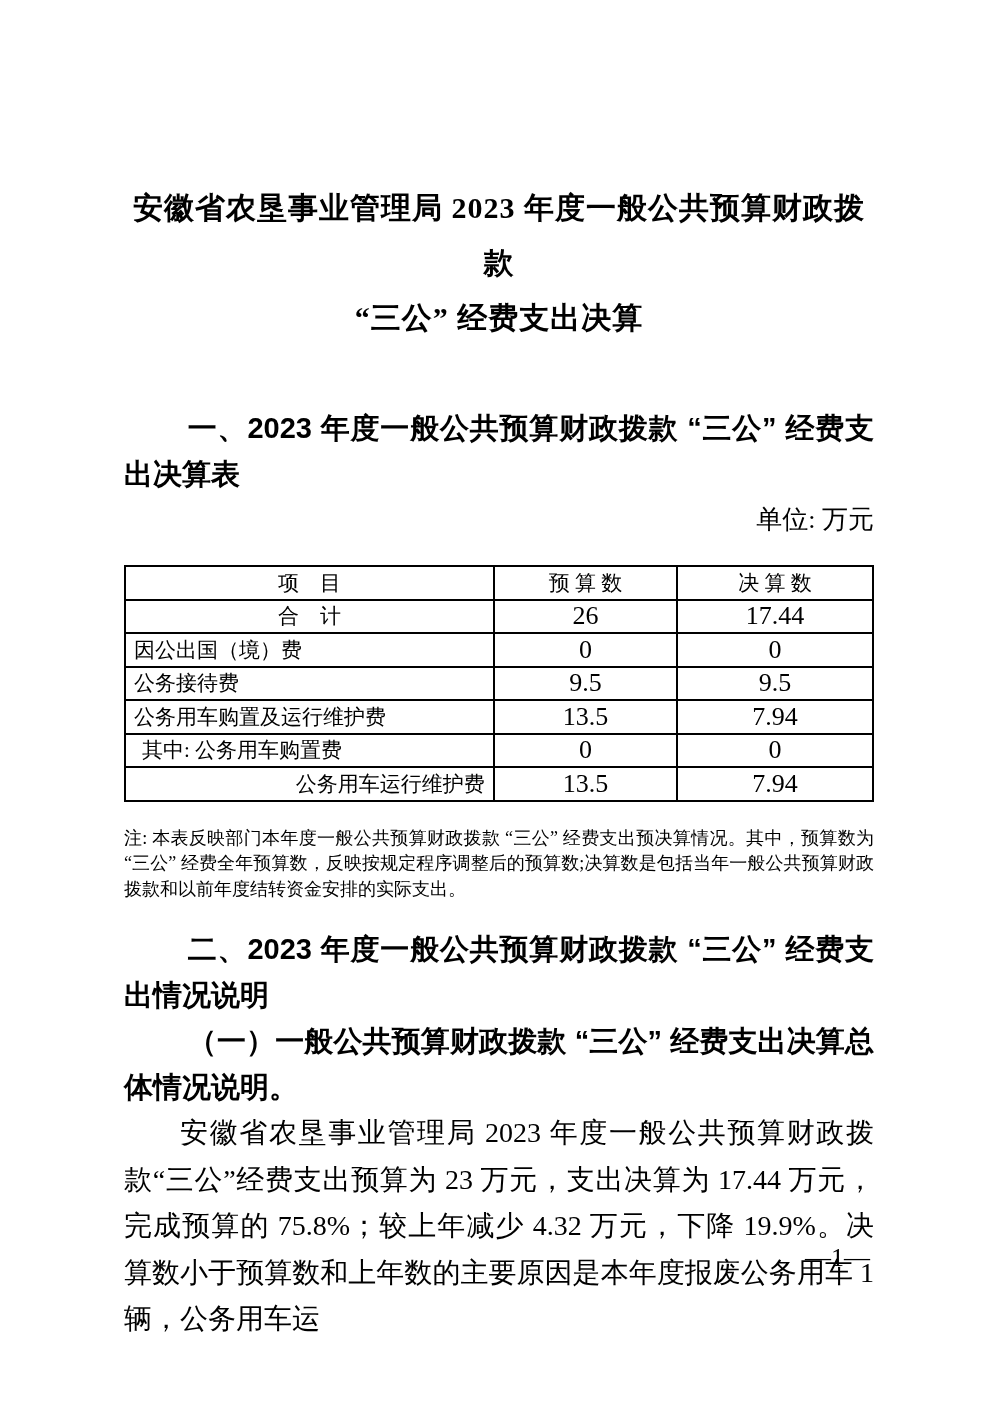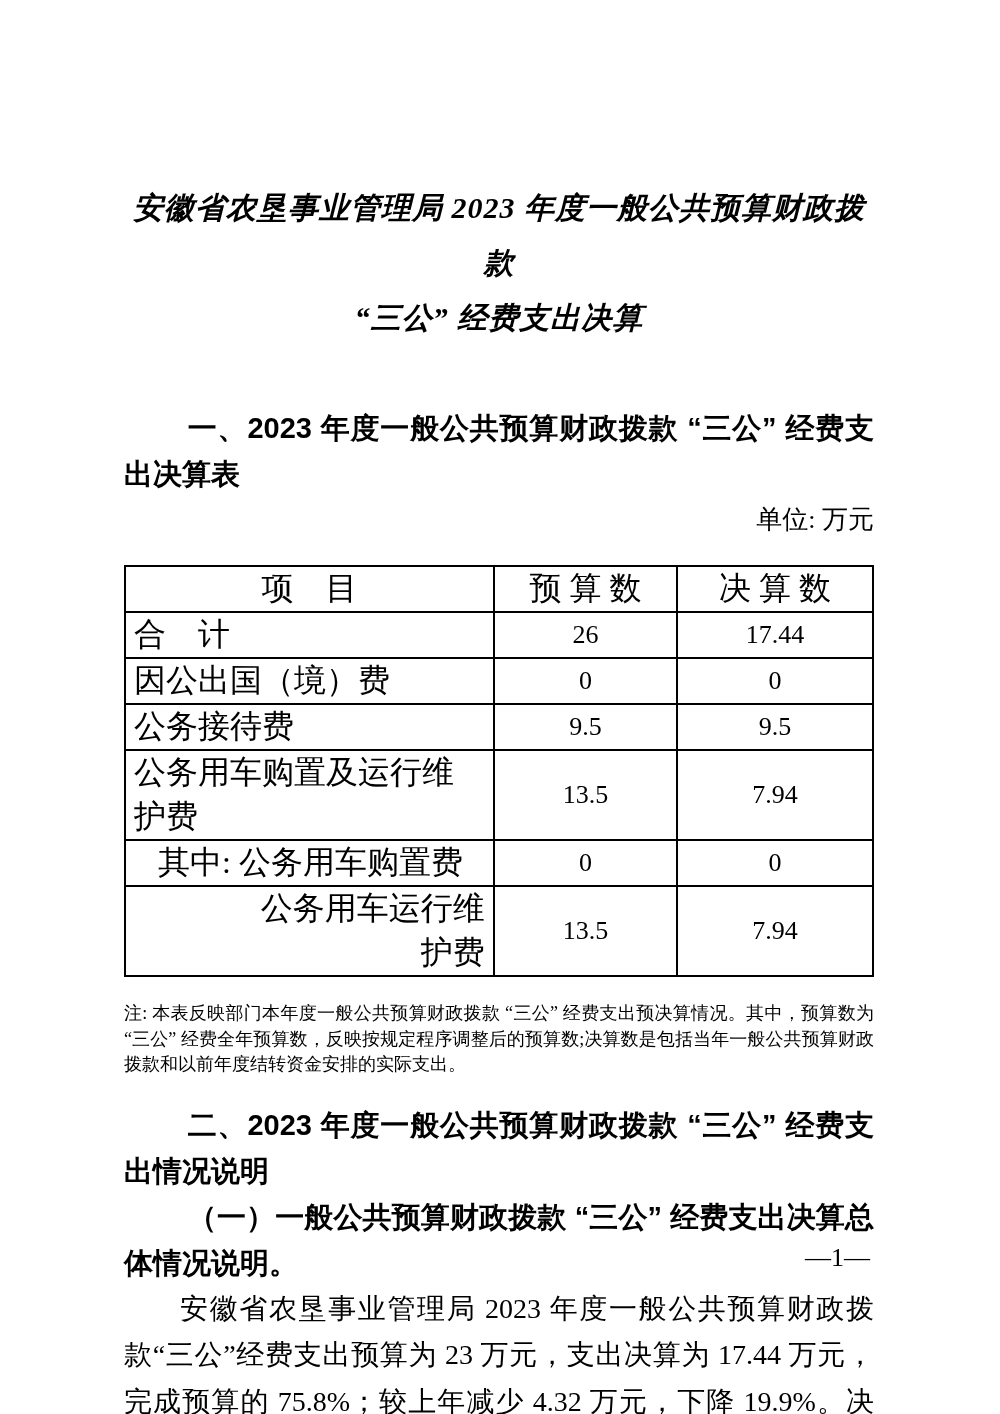--- a/index.html
+++ b/index.html
@@ -15,21 +15,21 @@
     overflow:hidden;
   }
   .doc-title {
     font-family:"Liberation Serif","DejaVu Serif",serif;
     font-weight:bold;
     font-size:30px;
     line-height:55px;
     text-align:center;
     letter-spacing:1px;
   }
-  .doc-title .tline { display:block;font-style:italic; }
+  .doc-title .tline { display:block; }
   .sec-heading {
     font-family:Liberation Sans, sans-serif;
     font-weight:bold;
     font-size:29px;
     line-height:46px;
     text-indent:2.2em;
     text-align:justify;
   }
   .sec-heading.first { margin-top:60px; }
   .unit-line {
@@ -40,33 +40,33 @@
   }
   table.expense-table {
     width:100%;
     border-collapse:collapse;
     border:2px solid #000;
     table-layout:fixed;
   }
   .expense-table th, .expense-table td {
     border:2px solid #000;
     height:33.5px;
-    font-size:32px;
+    font-size:21px;
     padding:0 8px;
     vertical-align:middle;
     font-weight:normal;
   }
   .expense-table col.c1 { width:49.3%; }
   .expense-table col.c2 { width:24.5%; }
   .expense-table col.c3 { width:26.2%; }
   .expense-table th { text-align:center; }
   .expense-table td.num { text-align:center; font-size:26px; }
   .expense-table td.item-cell { text-align:left; }
-  .expense-table tr.total td.item-cell { text-align:left; }
-  .expense-table td.item-cell.indent1 { padding-left:32px; }
+  .expense-table tr.total td.item-cell { text-align:center; }
+  .expense-table td.item-cell.indent1 { padding-left:16px; }
   .expense-table td.item-cell.indent2 { padding-left:114px;text-align:right; }
   .table-note {
     margin-top:24px;
     font-size:18px;
     line-height:25.5px;
     text-align:justify;
   }
   .sub-heading {
     font-family:"Liberation Sans","DejaVu Sans",sans-serif;
     font-weight:bold;

